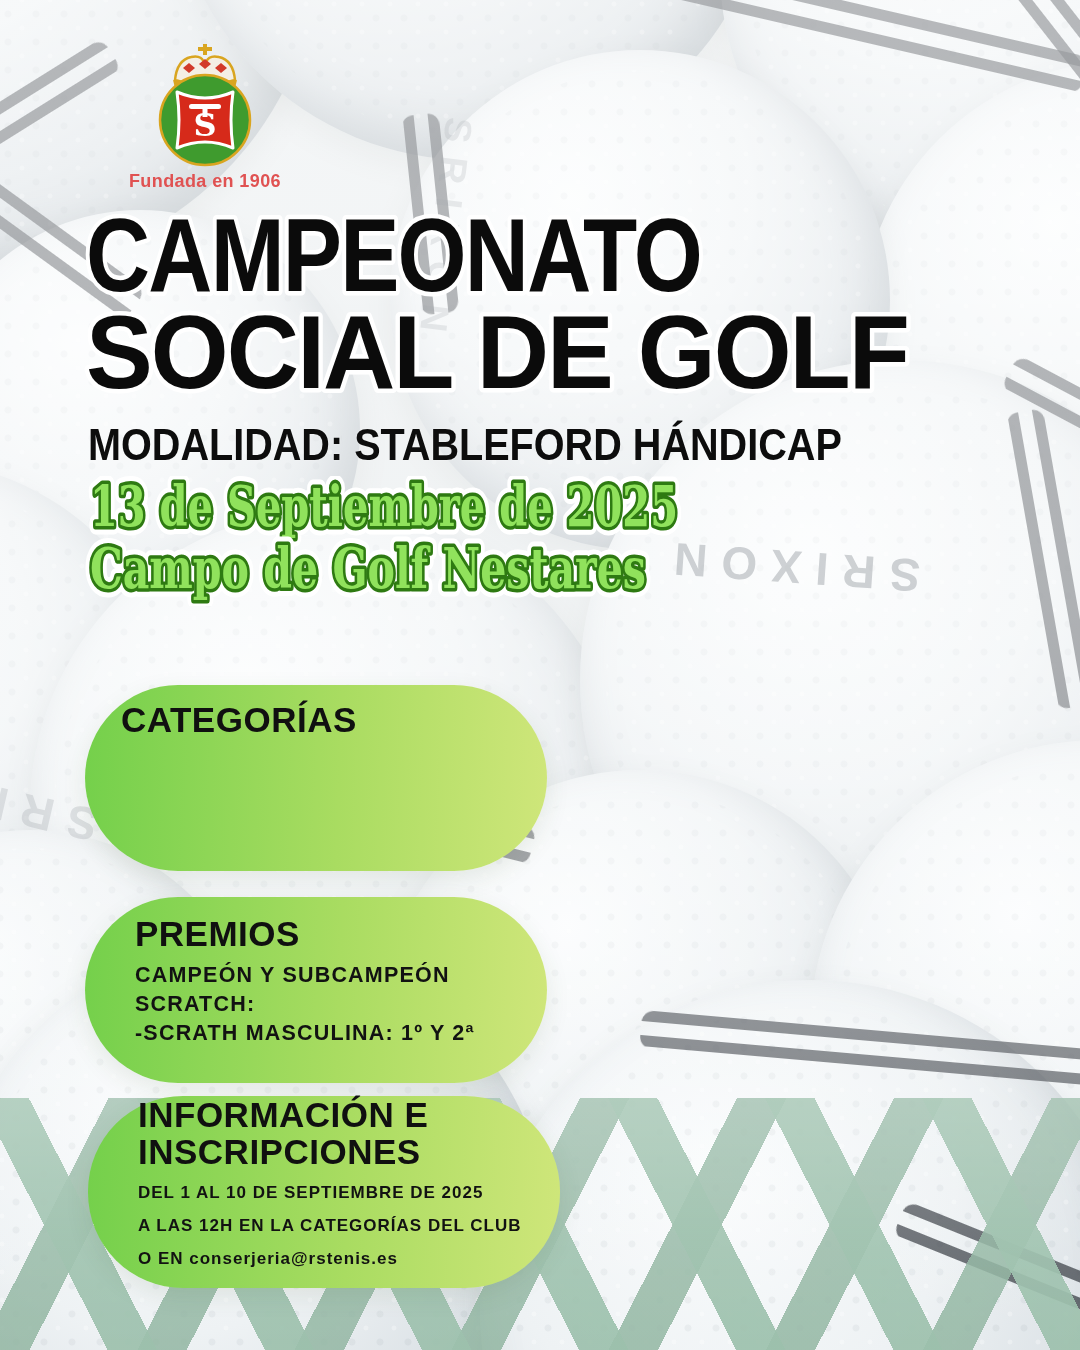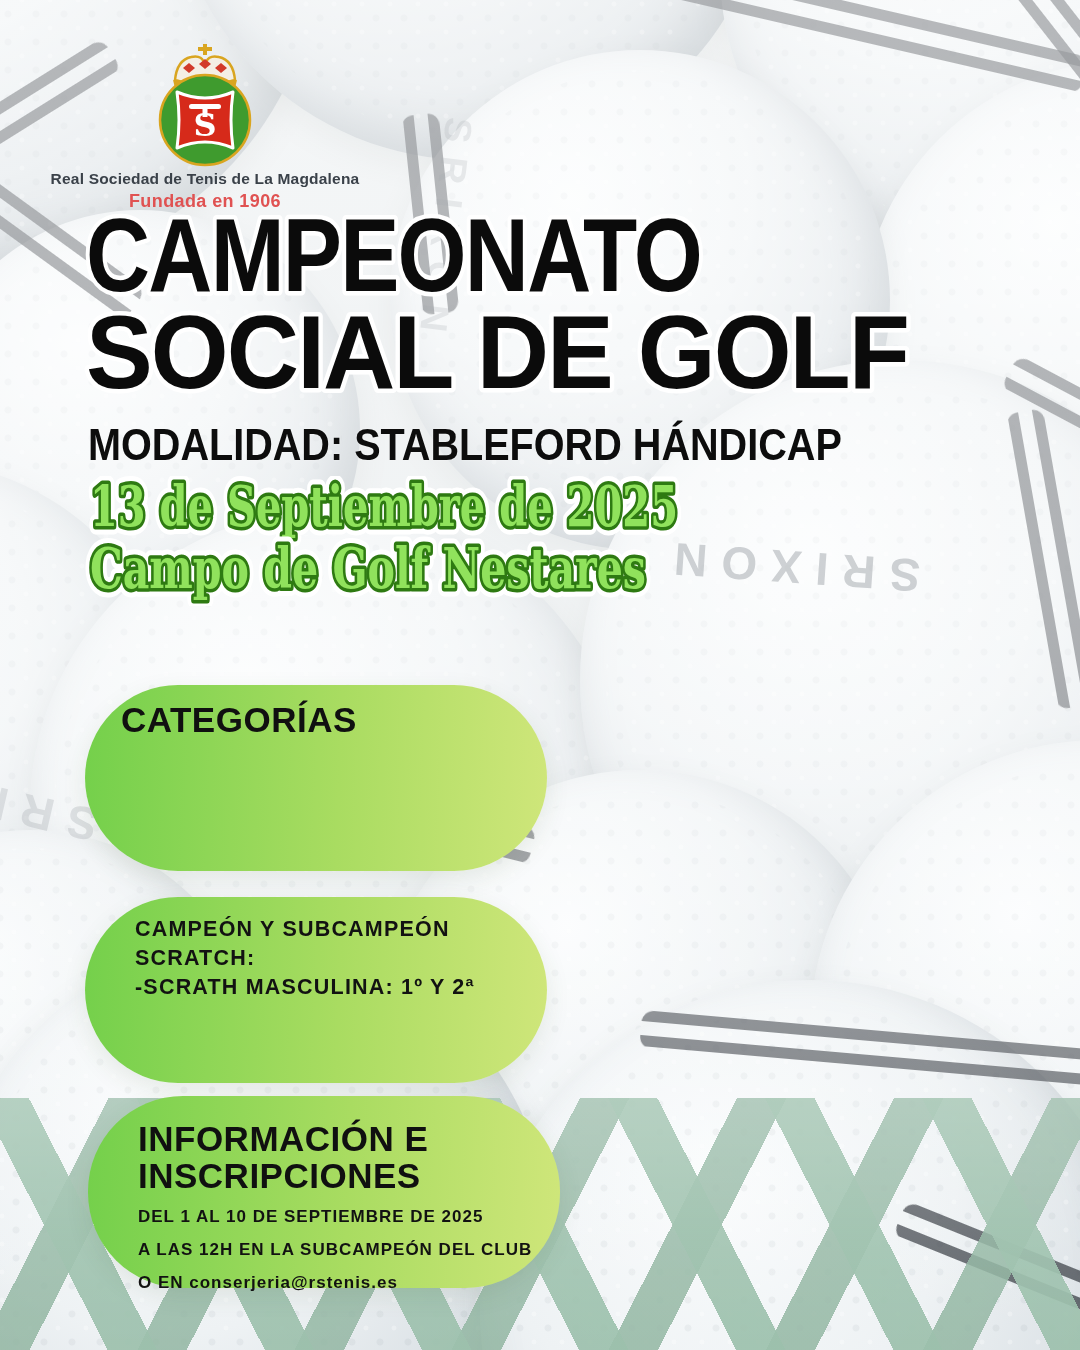--- a/index.html
+++ b/index.html
@@ -51,21 +51,21 @@
   .date-svg .halo{fill:none;stroke:#ffffff;stroke-width:17px;stroke-linejoin:round;}
   .date-svg .main{fill:#90e25c;stroke:#2e7a12;stroke-width:7px;paint-order:stroke;stroke-linejoin:round;}
 
   .box{position:absolute;border-radius:95px;
       background:linear-gradient(92deg,#74d04b 0%,#a9dc61 55%,#cfe67a 100%);
       box-shadow:0 8px 24px rgba(60,90,40,.10);color:#121212;margin-top:48px;}
   .box-heading{font-weight:bold;font-size:35px;letter-spacing:.5px;line-height:1.07;color:#101010;}
   .box-line{font-weight:bold;font-size:21.5px;letter-spacing:1.2px;line-height:29px;}
   .box1{left:85px;top:637px;width:462px;height:186px;padding:16px 20px 0 36px;box-sizing:border-box;}
   .box2{left:85px;top:849px;width:462px;height:186px;padding:18px 16px 0 50px;box-sizing:border-box;}
-  .box3{left:88px;top:1048px;width:472px;height:192px;padding:24px 14px 0 50px;box-sizing:border-box;}
+  .box3{left:88px;top:1048px;width:472px;height:192px;padding:0 14px 0 50px;box-sizing:border-box;}
   .box1 .box-heading{margin-bottom:7px;}
   .box2 .box-heading{margin-bottom:9px;}
   .box3 .box-heading{width:430px;margin-bottom:5px;font-size:35px;}
   .box3 .box-line{font-size:17px;line-height:33px;letter-spacing:1px;}
 </style>
 </head>
 <body>
 
 <div class="poster">
 
@@ -124,21 +124,20 @@
           <circle cx="90" cy="43" r="2.2" fill="#c0392b"></circle>
           <circle cx="101" cy="41" r="2.2" fill="#c0392b"></circle>
         </g>
 
         <circle cx="80" cy="76" r="45" fill="#3f9b2e" stroke="#d9a520" stroke-width="2.5"></circle>
         <path d="M52,48 Q80,60 108,48 Q104,76 108,104 Q80,92 52,104 Q56,76 52,48 Z" fill="#d62a1a" stroke="#ffffff" stroke-width="3" stroke-linejoin="round"></path>
         <rect x="64" y="60" width="32" height="5" rx="2.5" fill="#ffffff"></rect>
         <rect x="77.5" y="60" width="5" height="13" fill="#ffffff"></rect>
         <text x="80" y="92" text-anchor="middle" font-family="DejaVu Serif, serif" font-size="32" font-weight="bold" fill="#ffffff">S</text>
       </svg>
-      <div class="club-name">Real Sociedad de Tenis de La Magdalena</div>
       <div class="club-founded">Fundada en 1906</div>
     </div>
 
     <svg class="title-svg" width="850" height="200">
       <text x="8" y="88" textLength="615" lengthAdjust="spacingAndGlyphs">CAMPEONATO</text>
       <text x="8" y="185" textLength="822" lengthAdjust="spacingAndGlyphs">SOCIAL DE GOLF</text>
     </svg>
 
     <div class="modality">MODALIDAD: STABLEFORD HÁNDICAP</div>
 
@@ -147,25 +146,26 @@
       <text class="main" x="8" y="50" textLength="588" lengthAdjust="spacingAndGlyphs">13 de Septiembre de 2025</text>
       <text class="halo" x="8" y="112" textLength="556" lengthAdjust="spacingAndGlyphs">Campo de Golf Nestares</text>
       <text class="main" x="8" y="112" textLength="556" lengthAdjust="spacingAndGlyphs">Campo de Golf Nestares</text>
     </svg>
 
     <div class="box box1">
       <div class="box-heading">CATEGORÍAS</div>
     </div>
 
     <div class="box box2">
+      <div class="box-heading">PREMIOS</div>
       <div class="box-line">CAMPEÓN Y SUBCAMPEÓN SCRATCH:</div>
       <div class="box-line">-SCRATH MASCULINA: 1º Y 2ª</div>
     </div>
 
     <div class="box box3">
       <div class="box-heading">INFORMACIÓN E INSCRIPCIONES</div>
       <div class="box-line">DEL 1 AL 10 DE SEPTIEMBRE DE 2025</div>
-      <div class="box-line">A LAS 12H EN LA SUBCAMPEÓN DEL CLUB</div>
+      <div class="box-line">A LAS 12H EN LA CATEGORÍAS DEL CLUB</div>
       <div class="box-line">O EN conserjeria@rstenis.es</div>
     </div>
 
   </div>
 </div>
 
 </body></html>

